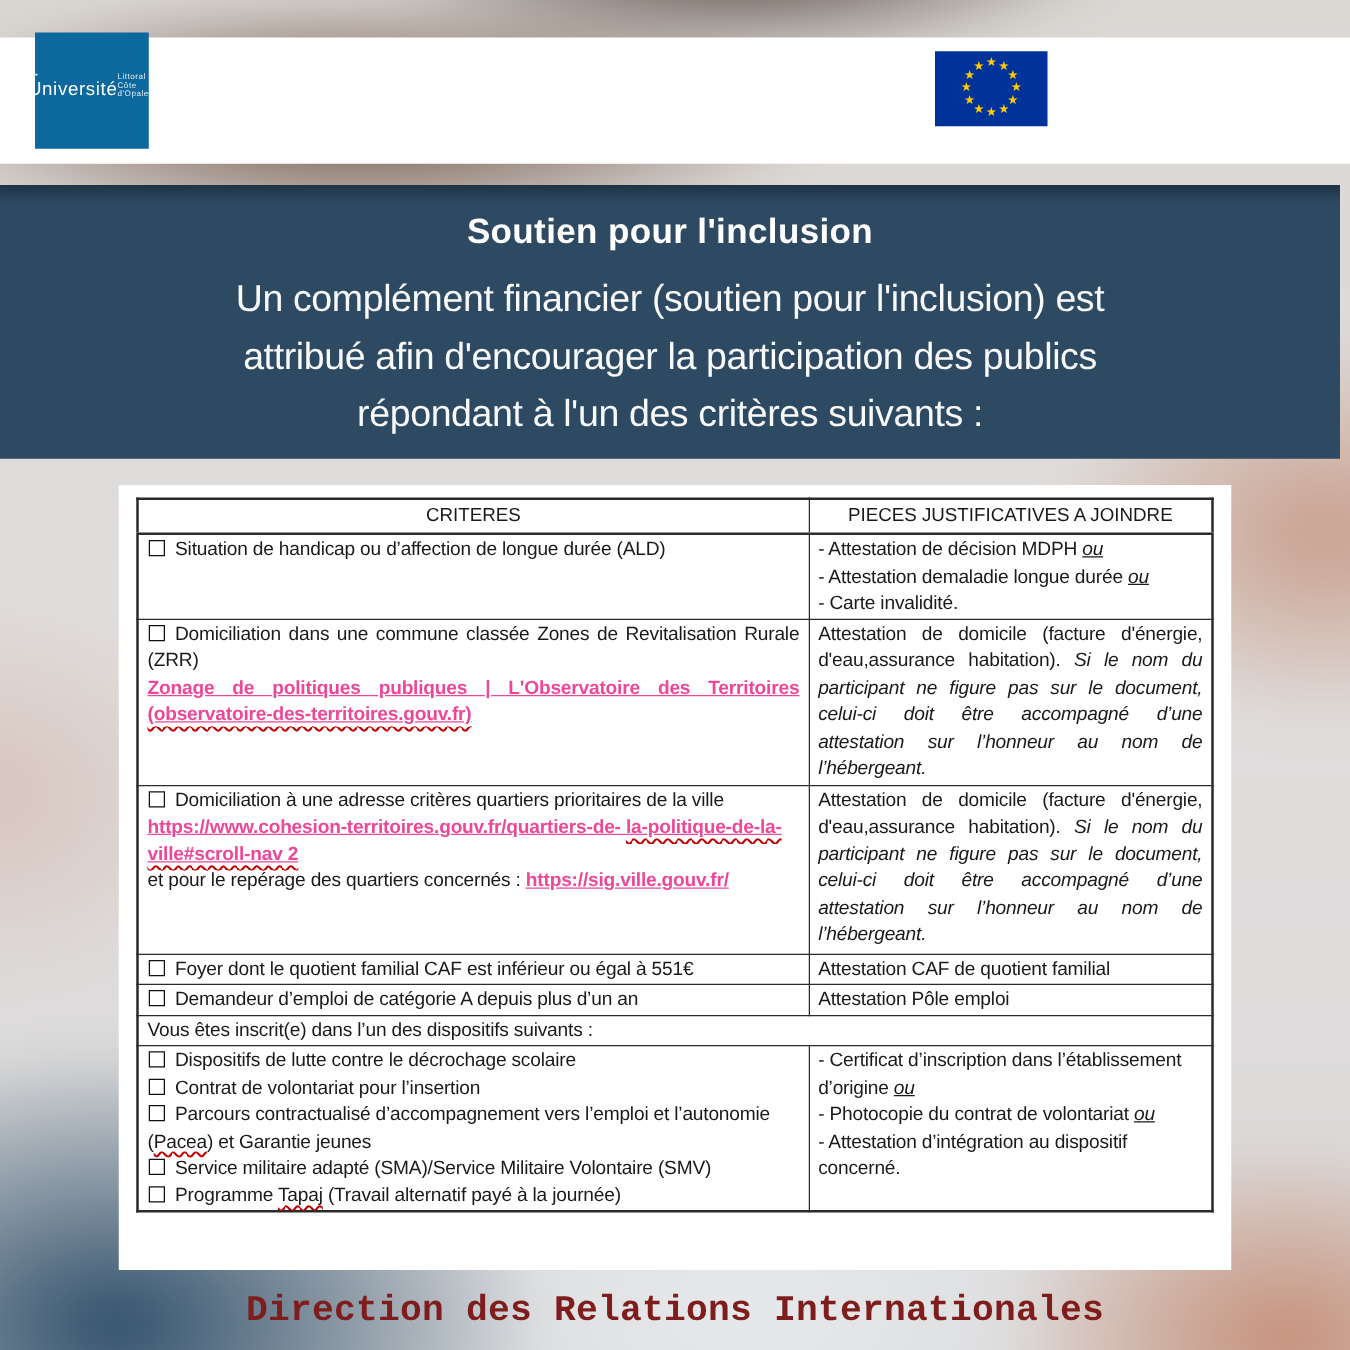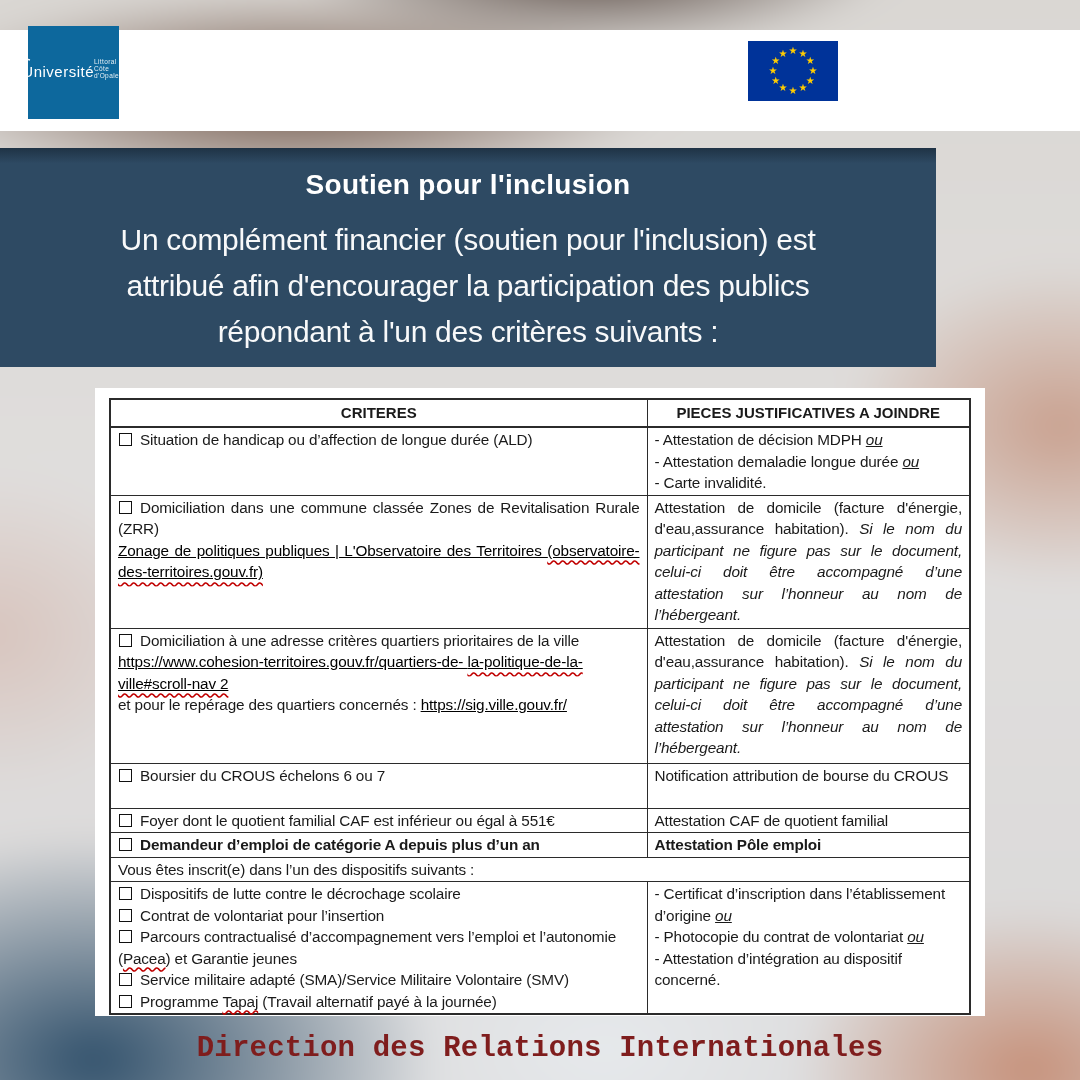--- a/index.html
+++ b/index.html
@@ -26,37 +26,37 @@
     color:#fff;display:flex;flex-direction:row;align-items:center;justify-content:flex-end;
     padding-bottom:9px;box-sizing:border-box;}
   .ulco-word{font-size:33px;line-height:30px;letter-spacing:1px;position:relative;}
   .ulco-word svg{position:absolute;left:-2px;top:-6px;}
   .ulco-line1{font-size:15px;letter-spacing:.5px;margin-top:7px;}
   .ulco-line2{font-size:6.5px;letter-spacing:.4px;opacity:.9;}
   .eu-flag{position:absolute;left:748px;top:11px;width:90px;height:60px;background:#003399;}
   .eu-star{position:absolute;font-size:10px;line-height:10px;width:10px;text-align:center;}
   .erasmus-label{position:absolute;left:856px;top:22px;font-size:41px;color:#2b3a8f;letter-spacing:.5px;}
   
-  .title-banner{position:absolute;left:0;top:148px;width:936px;height:219px;background:#2e4a63;color:#fff;text-align:center;}
+  .title-banner{position:absolute;left:0;top:148px;width:1072px;height:219px;background:#2e4a63;color:#fff;text-align:center;}
   .title-banner::before{content:'';position:absolute;inset:0;background:linear-gradient(180deg,rgba(8,16,24,.4) 0%,rgba(8,16,24,0) 7%);pointer-events:none;}
   .banner-title{margin-top:21px;font-size:28px;font-weight:700;letter-spacing:.3px;}
   .banner-sub{font-size:30px;font-weight:400;line-height:46px;margin-top:16px;letter-spacing:-.3px;opacity:.97;}
   
   .content-panel{position:absolute;left:95px;top:388px;width:890px;height:628px;background:#ffffff;}
   table.criteria{border-collapse:collapse;table-layout:fixed;position:absolute;left:14px;top:10px;width:860px;
     font-size:15.3px;line-height:21.5px;color:#1a1a1a;letter-spacing:-.15px;}
   table.criteria th,table.criteria td{border:1px solid #2b2b2b;vertical-align:top;padding:1px 7px;}
   table.criteria{border:2px solid #2b2b2b;}
-  table.criteria thead th{border-bottom:2px solid #2b2b2b;font-size:15px;font-weight:700;text-align:center;padding:2px 4px;height:22px;vertical-align:middle;letter-spacing:0;}
+  table.criteria thead th{border-bottom:2px solid #2b2b2b;font-size:15px;font-weight:400;text-align:center;padding:2px 4px;height:22px;vertical-align:middle;letter-spacing:0;}
   .cell-line{min-height:21px;}
   .just{text-align:justify;text-align-last:left;}
   .cb{display:inline-block;width:11px;height:11px;border:1.6px solid #111;margin-right:8px;margin-left:1px;position:relative;top:1px;}
   .it{font-style:italic;}
   .itu{font-style:italic;text-decoration:underline;}
-  .link{color:#000000;font-weight:400;text-decoration:underline;}
+  .link{color:#ec4899;font-weight:700;text-decoration:underline;}
   .redwavy{text-decoration-line:underline;text-decoration-style:wavy;text-decoration-color:#c00000;text-underline-offset:4px;}
   .sp{text-decoration-line:underline;text-decoration-style:wavy;text-decoration-color:#c00000;text-underline-offset:3px;margin-top:36px;}
   
   .footer-label{position:absolute;left:0;top:1032px;width:1080px;text-align:center;
     font-size:29px;font-weight:700;color:#253750;letter-spacing:.2px;}
 </style>
 </head>
 <body>
 
 <div class="bg-photo"></div>
@@ -132,37 +132,29 @@
         <tr style="height: 135px;">
           <td>
             <div class="cell-line"><span class="cb"></span><span class="">Domiciliation à une adresse critères quartiers prioritaires de la ville</span></div>
             <div class="cell-line"><span class="link">https://www.cohesion-territoires.gouv.fr/quartiers-de- </span><span class="link"><span class="redwavy">la-politique-de-la-ville#scroll-nav 2</span></span></div>
             <div class="cell-line"><span class="">et pour le repérage des quartiers concernés : </span><span class="link">https://sig.ville.gouv.fr/</span></div>
           </td>
           <td>
             <div class="cell-line just"><span class="">Attestation de domicile (facture d'énergie, d'eau,assurance habitation). </span><span class="it">Si le nom du participant ne figure pas sur le document, celui-ci doit être accompagné d’une attestation sur l’honneur au nom de l’hébergeant.</span></div>
           </td>
         </tr>
-        <tr style="height: 45px;">
-          <td>
-            <div class="cell-line"><span class="cb"></span><span class="">Boursier du CROUS échelons 6 ou 7</span></div>
-          </td>
-          <td>
-            <div class="cell-line just"><span class="">Notification attribution de bourse du CROUS</span></div>
-          </td>
-        </tr>
         <tr style="height: 24px;">
           <td>
             <div class="cell-line"><span class="cb"></span><span class="">Foyer dont le quotient familial CAF est inférieur ou égal à 551€</span></div>
           </td>
           <td>
             <div class="cell-line"><span class="">Attestation CAF de quotient familial</span></div>
           </td>
         </tr>
-        <tr style="height: 24px; font-weight: bold;">
+        <tr style="height: 24px;">
           <td>
             <div class="cell-line"><span class="cb"></span><span class="">Demandeur d’emploi de catégorie A depuis plus d’un an</span></div>
           </td>
           <td>
             <div class="cell-line"><span class="">Attestation Pôle emploi</span></div>
           </td>
         </tr>
         <tr style="height: 24px;">
           <td colspan="2">
             <div class="cell-line"><span class="">Vous êtes inscrit(e) dans l’un des dispositifs suivants :</span></div>

